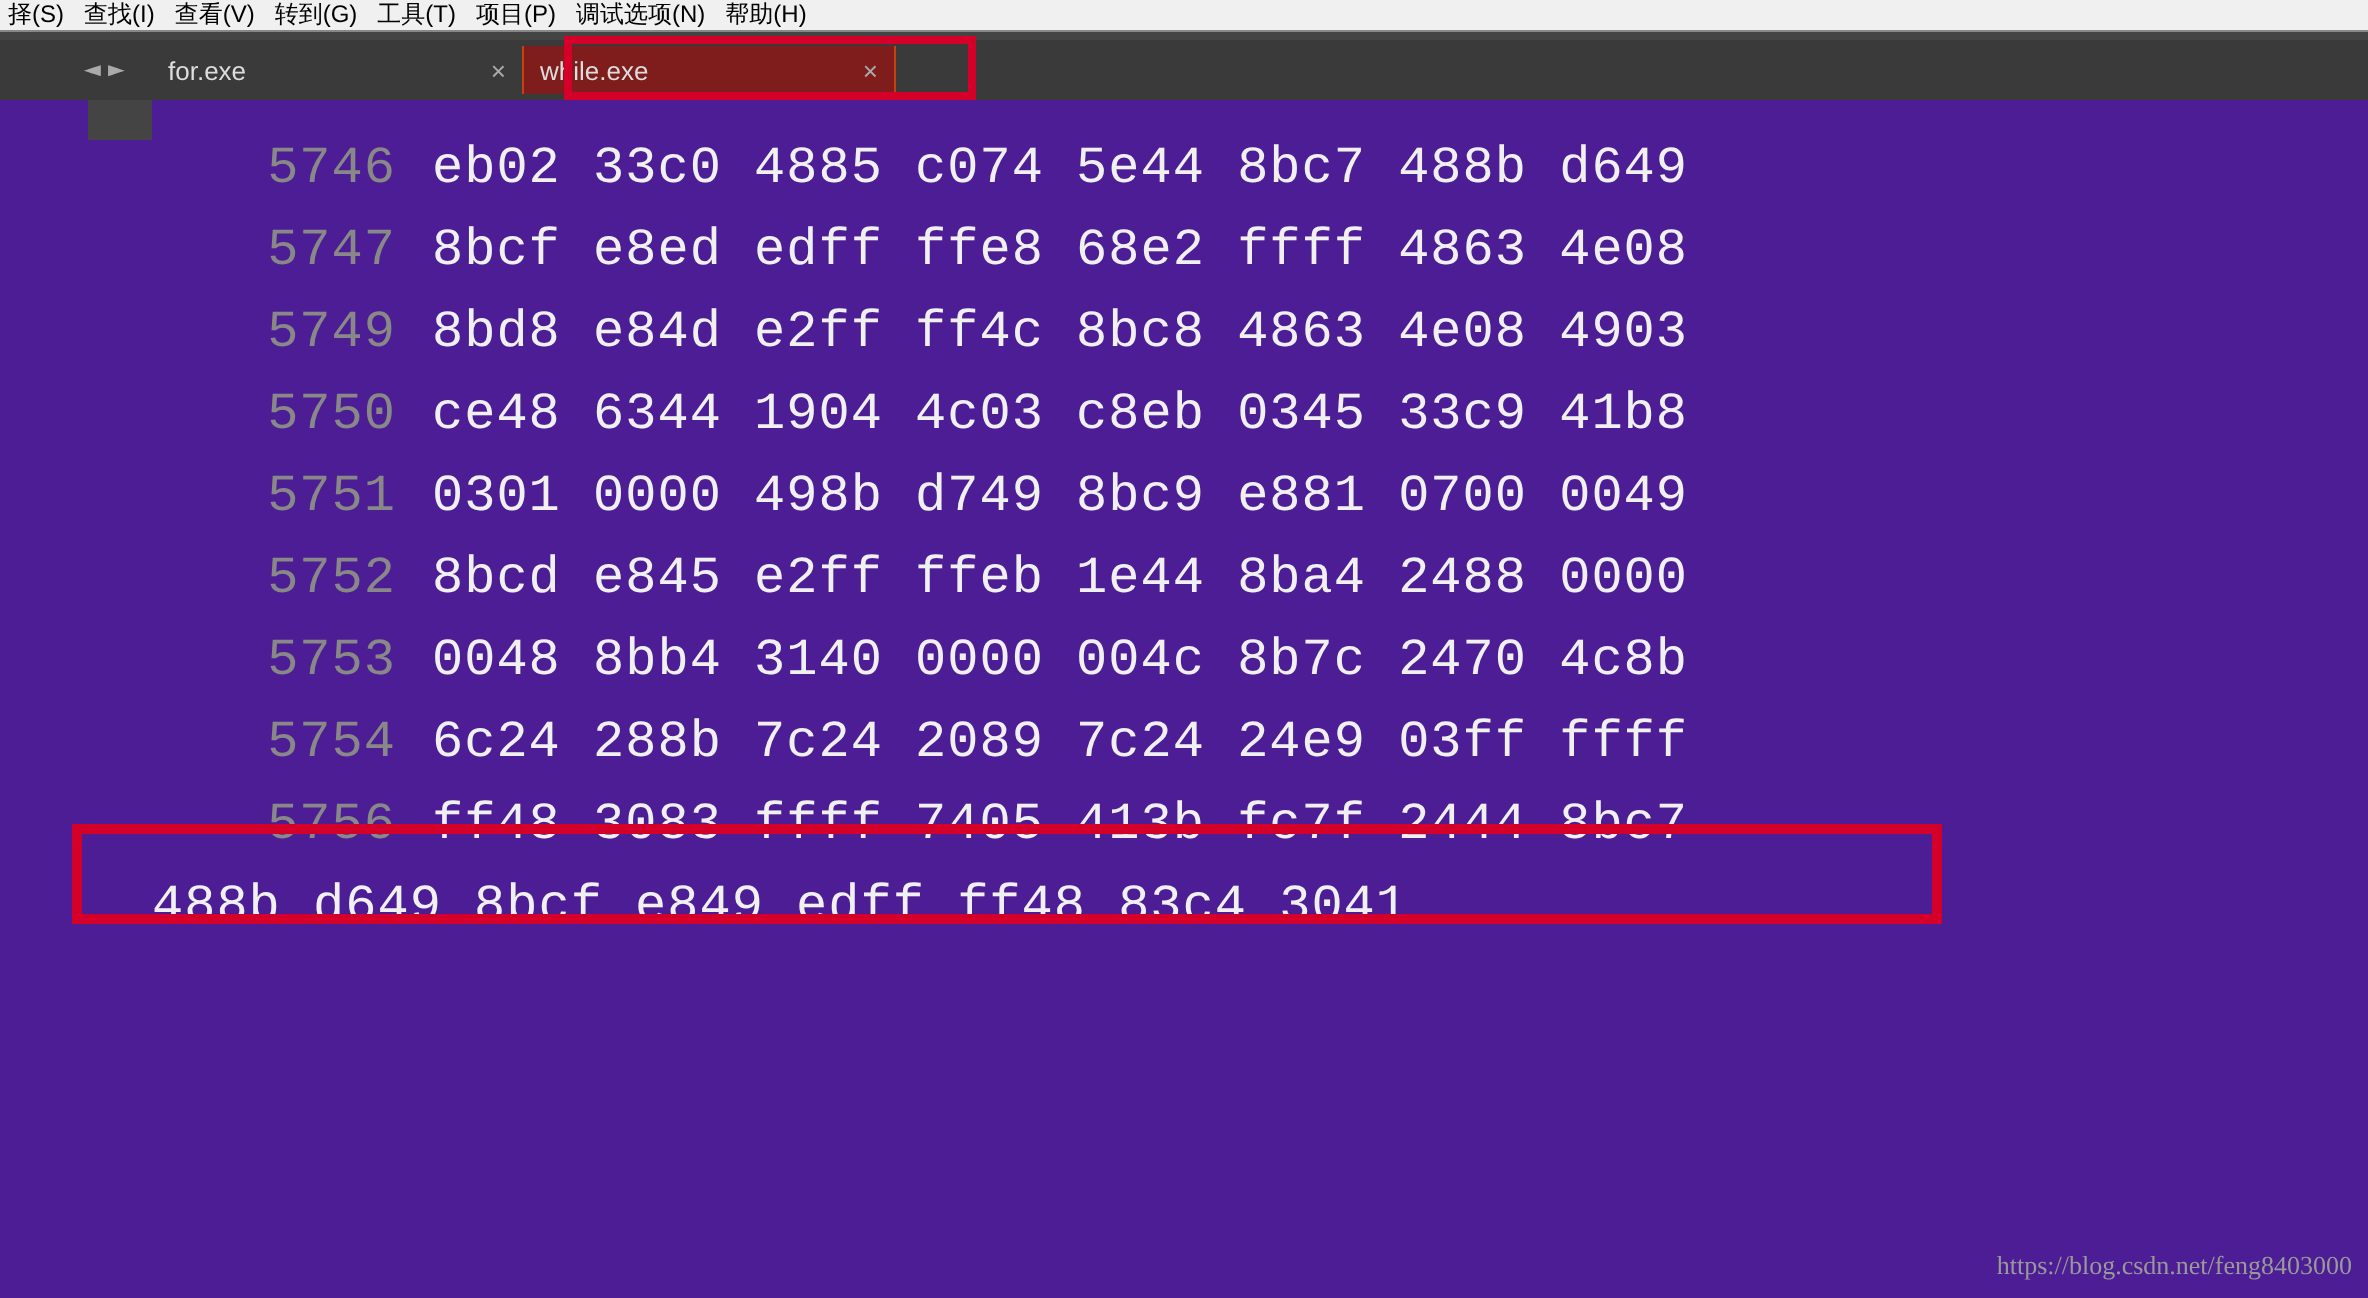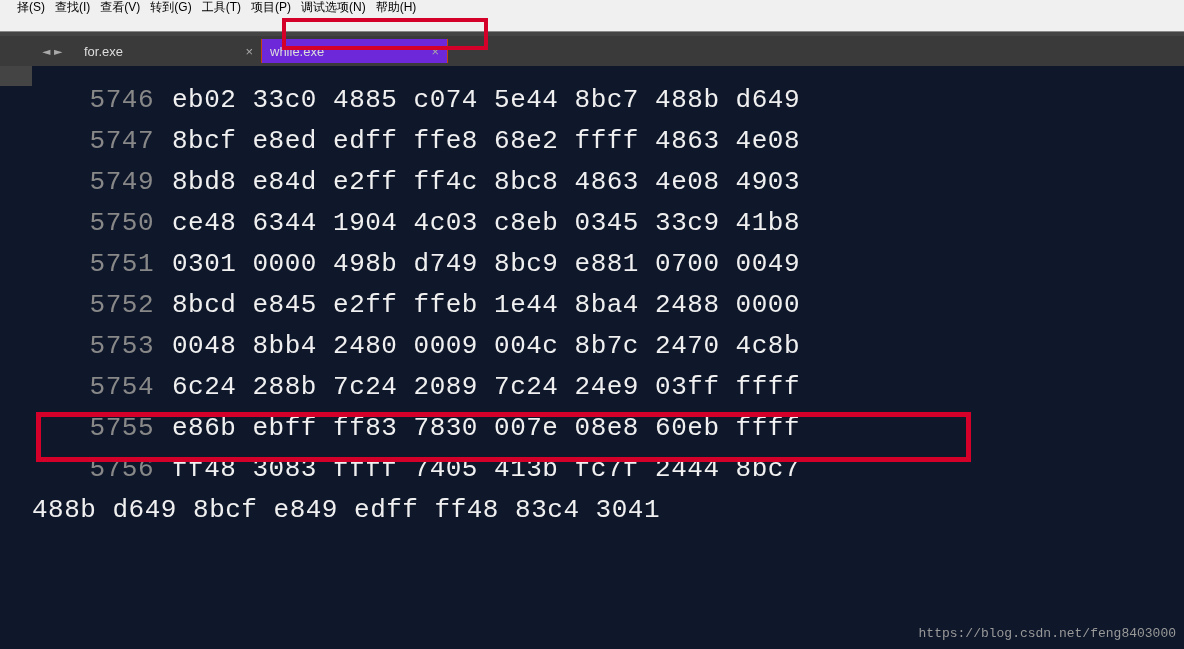--- a/index.html
+++ b/index.html
@@ -10,22 +10,22 @@
       width: 1184px;
       height: 649px;
       overflow: hidden;
       position: relative;
     }
     .menu-bar {
       background: #f0f0f0;
       color: #000;
       font-family: Arial, sans-serif;
       font-size: 12px;
-      padding: 0 17px;
-      height: 32px;
+      padding: 0 4px;
+      height: 16px;
       line-height: 14px;
       display: flex;
       gap: 10px;
       border-bottom: 1px solid #888;
     }
     .menu-item { white-space: nowrap; }
     .toolbar-row {
       background: #444;
       height: 4px;
     }
@@ -55,31 +55,32 @@
       height: 24px;
       font-size: 13px;
       font-family: Arial, sans-serif;
       color: #ddd;
       border-right: 1px solid #c2410c;
       min-width: 186px;
       justify-content: space-between;
       position: relative;
     }
     .tab.active {
-      background: #6d28d9;
+      background: #7f1d1d;
     }
     .tab-close {
       color: #aaa;
       font-size: 13px;
       margin-left: 8px;
     }
     .content-area {
       display: flex;
       height: calc(100% - 50px);
-      background: #0f172a;
+      background: #4c1d95;
+      padding-left: 44px;
     }
     .left-gutter {
       width: 32px;
       background: #444;
       height: 20px;
     }
     .hex-view {
       flex: 1;
       padding-top: 14px;
       font-size: 26px;
@@ -119,21 +120,21 @@
       height: 50px;
       pointer-events: none;
       z-index: 10;
     }
     .watermark {
       position: absolute;
       right: 8px;
       bottom: 8px;
       color: #999;
       font-size: 13px;
-      font-family: Liberation Mono, monospace;
+      font-family: Liberation Serif, serif;
     }
   </style>
 </head>
 <body>
 
 <div class="menu-bar">
   <span class="menu-item">择(S)</span>
   <span class="menu-item">查找(I)</span>
   <span class="menu-item">查看(V)</span>
   <span class="menu-item">转到(G)</span>
@@ -162,23 +163,22 @@
 
 <div class="content-area">
   <div class="left-gutter"></div>
   <div class="hex-view">
     <div class="hex-row"><span class="line-num">5746</span><span class="hex-bytes">eb02 33c0 4885 c074 5e44 8bc7 488b d649</span></div>
     <div class="hex-row"><span class="line-num">5747</span><span class="hex-bytes">8bcf e8ed edff ffe8 68e2 ffff 4863 4e08</span></div>
     <div class="hex-row"><span class="line-num">5749</span><span class="hex-bytes">8bd8 e84d e2ff ff4c 8bc8 4863 4e08 4903</span></div>
     <div class="hex-row"><span class="line-num">5750</span><span class="hex-bytes">ce48 6344 1904 4c03 c8eb 0345 33c9 41b8</span></div>
     <div class="hex-row"><span class="line-num">5751</span><span class="hex-bytes">0301 0000 498b d749 8bc9 e881 0700 0049</span></div>
     <div class="hex-row"><span class="line-num">5752</span><span class="hex-bytes">8bcd e845 e2ff ffeb 1e44 8ba4 2488 0000</span></div>
-    <div class="hex-row"><span class="line-num">5753</span><span class="hex-bytes">0048 8bb4 2480 0009 004c 8b7c 2470 4c8b</span></div>
+    <div class="hex-row"><span class="line-num">5753</span><span class="hex-bytes">0048 8bb4 3140 0000 004c 8b7c 2470 4c8b</span></div>
     <div class="hex-row"><span class="line-num">5754</span><span class="hex-bytes">6c24 288b 7c24 2089 7c24 24e9 03ff ffff</span></div>
-    <div class="hex-row"><span class="line-num">5755</span><span class="hex-bytes">e86b ebff ff83 7830 007e 08e8 60eb ffff</span></div>
     <div class="hex-row"><span class="line-num">5756</span><span class="hex-bytes">ff48 3083 ffff 7405 413b fc7f 2444 8bc7</span></div>
     <div class="hex-row"><span class="hex-bytes">488b d649 8bcf e849 edff ff48 83c4 3041</span></div>
   </div>
 </div>
 
 <div class="highlight-tab"></div>
 <div class="highlight-row"></div>
 
 <div class="watermark">https://blog.csdn.net/feng8403000</div>
 

